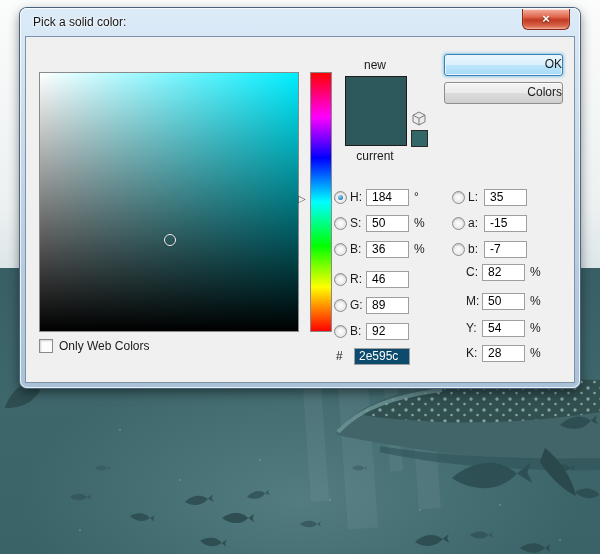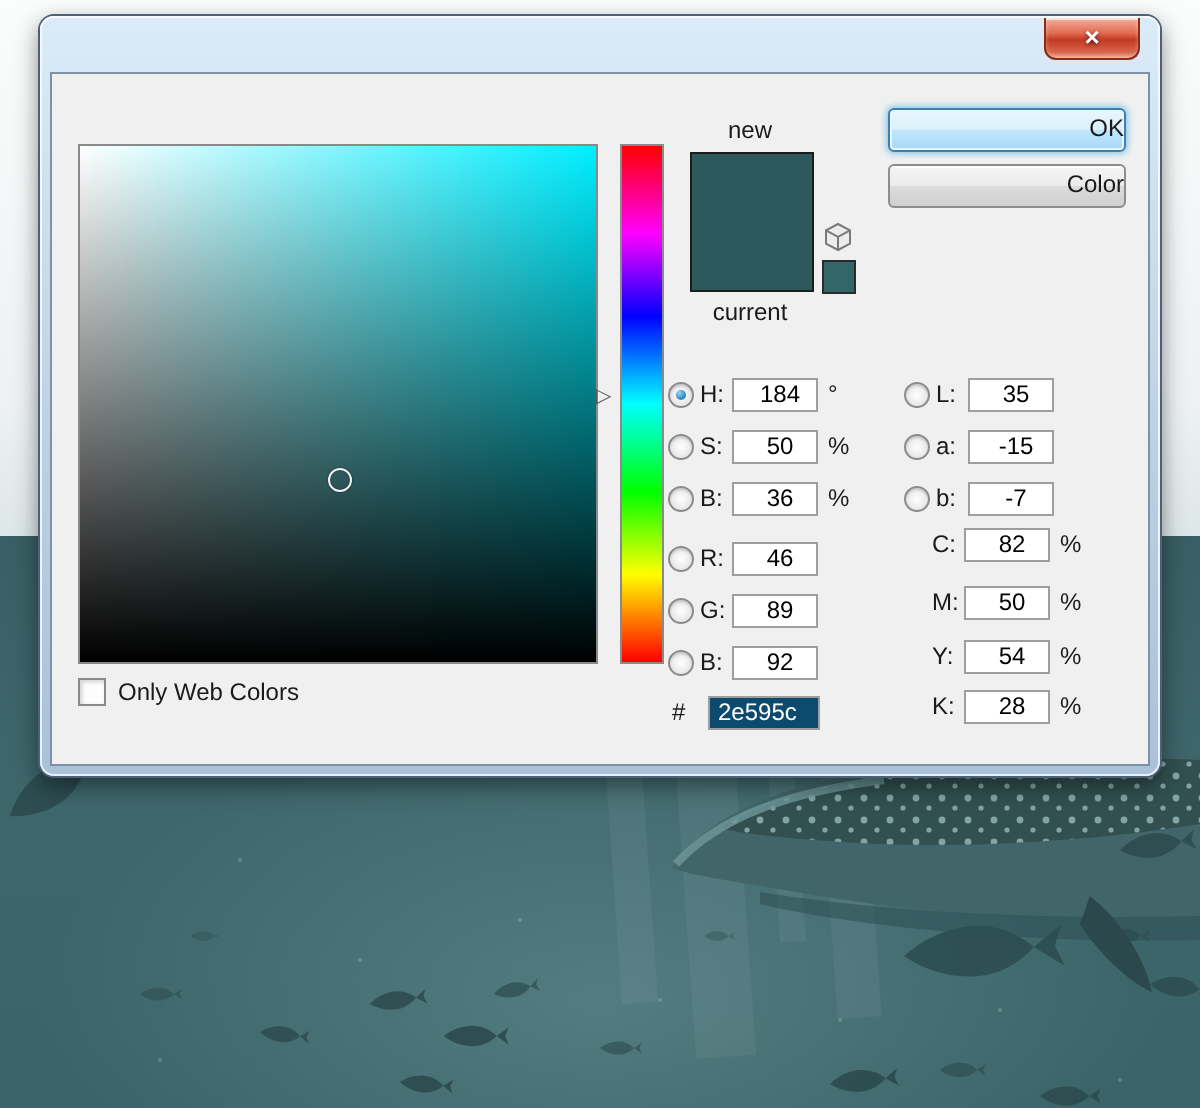--- a/index.html
+++ b/index.html
@@ -92,21 +92,21 @@
     box-shadow:inset 0 1px 1px rgba(0,0,0,.15);
   }
   .radio.sel::after {
     content:""; display:block; width:5px; height:5px; margin:3px; border-radius:50%;
     background:radial-gradient(circle at 35% 30%, #8adbf2, #2a7fbf 70%);
   }
   .spacer { width:14px; flex:none; }
   .flabel { width:16px; flex:none; }
   .num {
     width:36px; flex:none; height:15px; border:1px solid #9e9e9e; background:#fff;
-    font:12px "Liberation Sans", sans-serif; padding:0 0 0 5px; margin:0;text-align:center;
+    font:12px "Liberation Sans", sans-serif; padding:0 0 0 5px; margin:0;
   }
   .unit { margin-left:5px; }
 
   .hex-row { position:absolute; left:310px; top:310px; height:18px; display:flex; align-items:center; }
   .hex-hash { width:18px; }
   .hex-input {
     width:50px; height:15px; border:1px solid #9e9e9e;
     background:#0c4a6e; color:#fff;
     font:12px "Liberation Sans", sans-serif; padding:0 0 0 4px;
   }
@@ -207,20 +207,23 @@
     <circle cx="330" cy="500" r="1"></circle>
       <circle cx="180" cy="480" r="1"></circle>
     <circle cx="420" cy="510" r="1"></circle>
       <circle cx="80" cy="530" r="1"></circle>
     <circle cx="500" cy="505" r="1"></circle>
       <circle cx="560" cy="540" r="1"></circle>
   </g>
 </svg>
 
 <div class="dialog">
+  <div class="titlebar">
+    <span>Pick a solid color:</span>
+  </div>
   <div class="close-btn">
     <span>×</span>
   </div>
 
   <div class="client">
 
     <div class="sv-field">
       <div class="sv-marker"></div>
     </div>
 
@@ -329,15 +332,15 @@
       <span class="hex-hash">#</span>
       <input class="hex-input" value="2e595c" style="">
     </div>
 
     <div class="cb-row">
       <div class="checkbox"></div>
       <span>Only Web Colors</span>
     </div>
 
     <div class="btn default btn-ok">OK</div>
-    <div class="btn btn-cancel">Color</div>
+    <div class="btn btn-cancel">Colors</div>
   </div>
 </div>
 
 </body></html>

